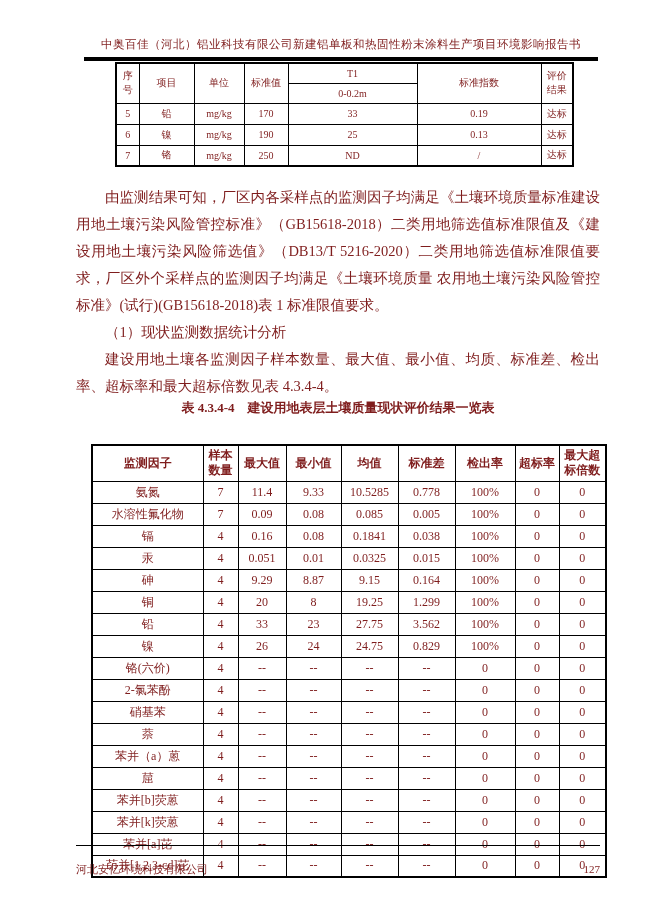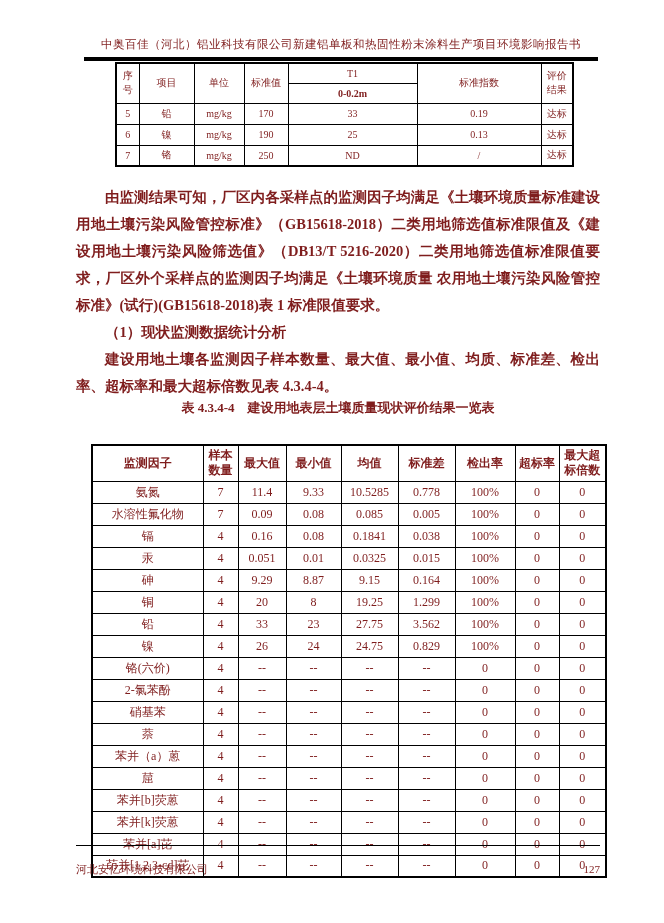--- a/index.html
+++ b/index.html
@@ -30,27 +30,26 @@
   table.tbl th,table.tbl td{
     border:1px solid #000;
     text-align:center;vertical-align:middle;
     padding:0 1px;overflow:hidden;
   }
   
   .tbl1{position:absolute;top:62px;left:115px;width:457px;font-size:10px;}
   .tbl1 thead tr{height:20px;}
   .tbl1 tbody tr{height:21px;}
   .tbl1 th{font-weight:normal;}
-  .tbl1 .t1-depth{font-weight:bold;margin-top:23px;}
+  .tbl1 .t1-depth{font-weight:normal;margin-top:23px;}
   
   .body-text{
     position:absolute;top:184px;left:76px;width:524px;
     font-size:14.5px;line-height:27px;
     text-align:justify;
-    font-weight:bold;
   }
   .body-text p{margin:0;text-indent:2em;}
   
   .table-title{
     position:absolute;top:399px;left:76px;width:524px;
     text-align:center;font-weight:bold;font-size:13px;line-height:18px;
   }
   .tbl2{position:absolute;top:444px;left:91px;width:514px;font-size:12px;border-radius:25px;}
   .tbl2 thead tr{height:36px;}
   .tbl2 thead th{

